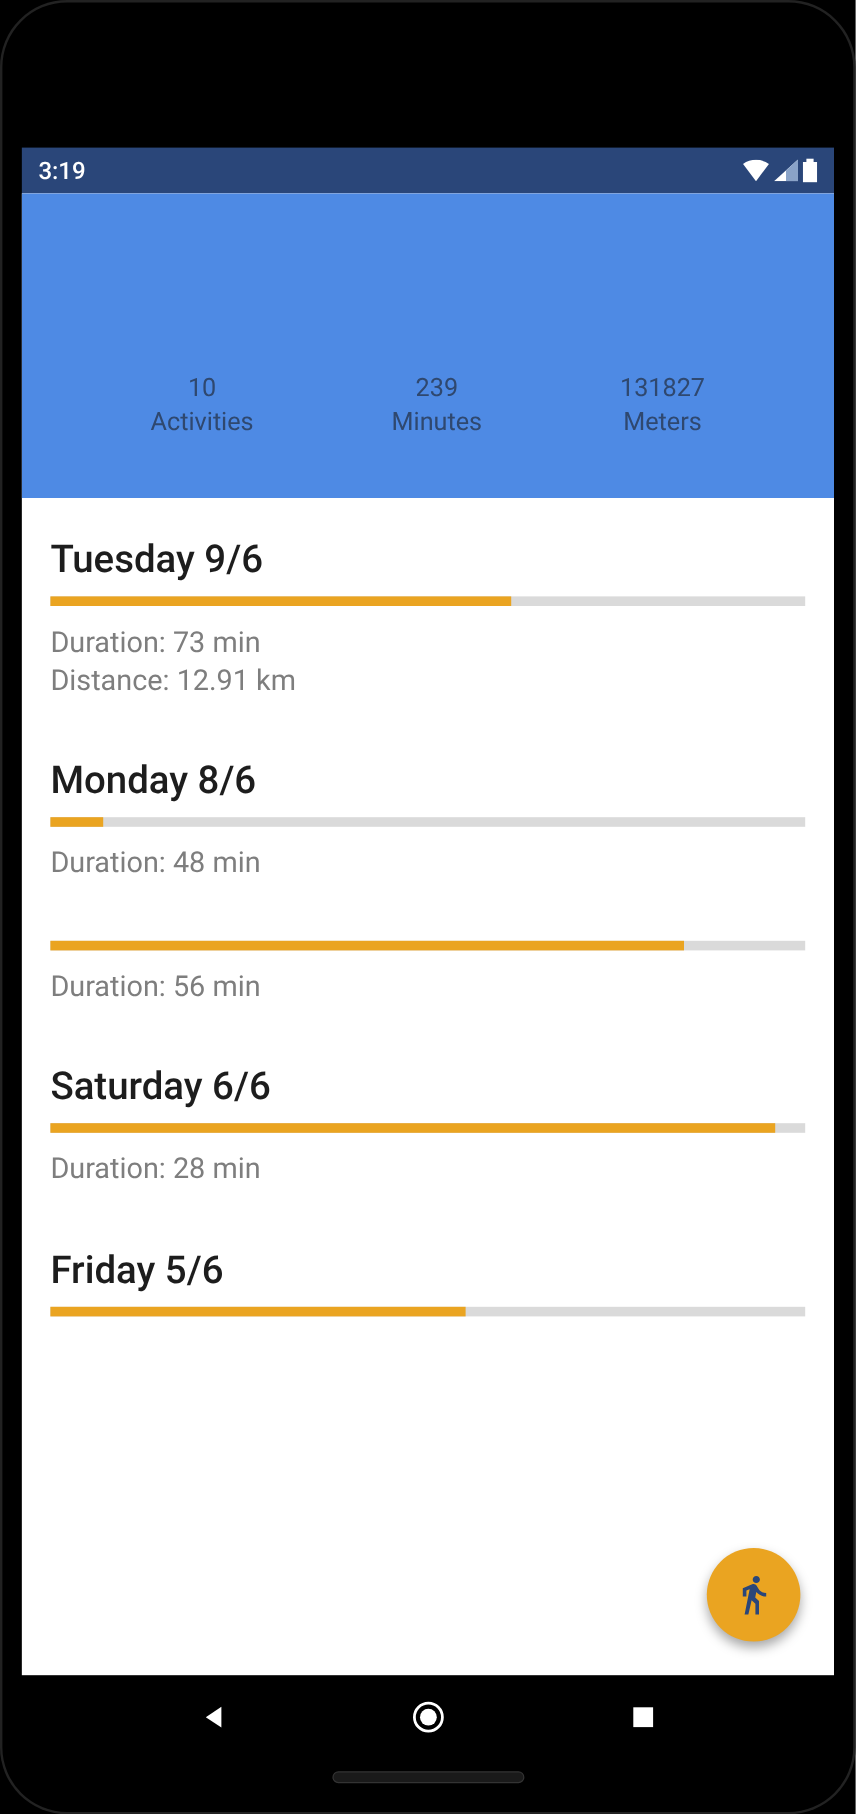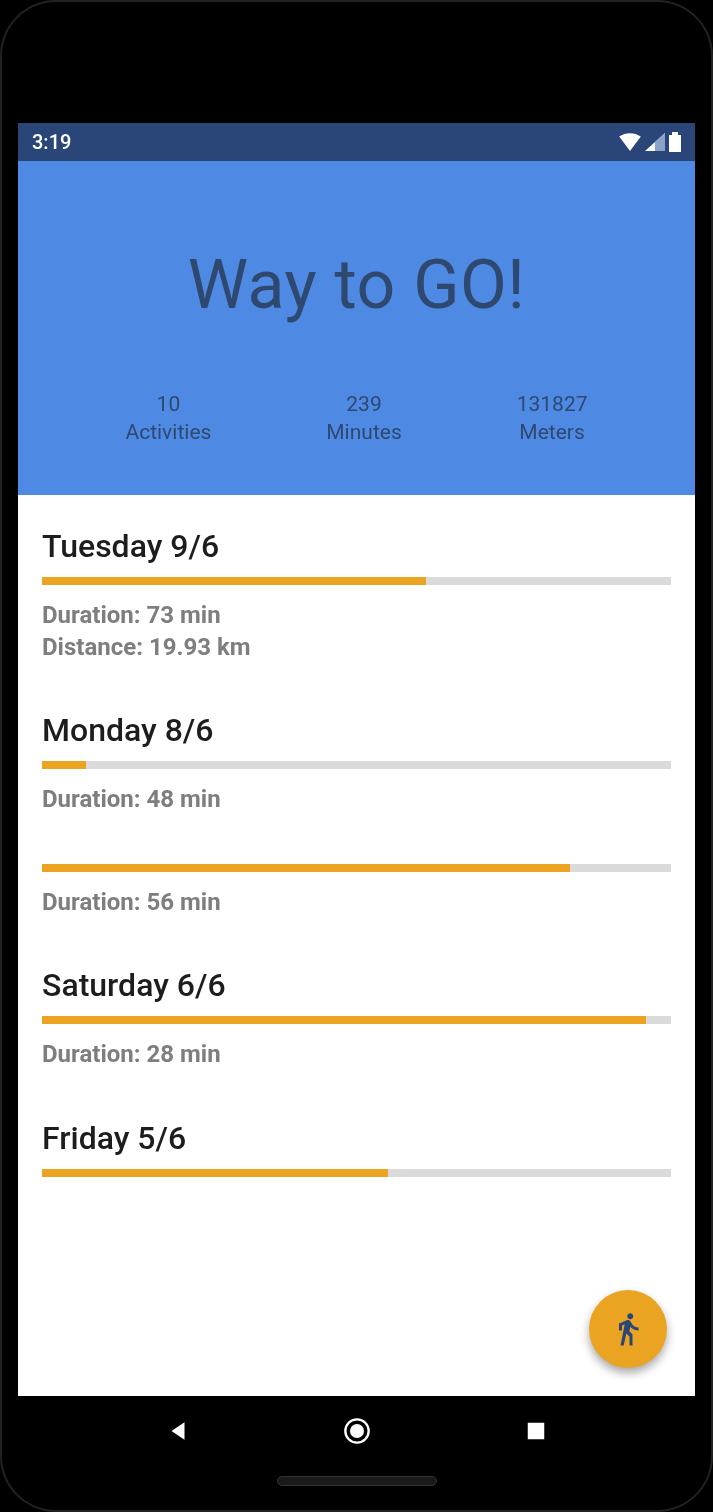--- a/index.html
+++ b/index.html
@@ -104,21 +104,21 @@
       overflow-y: auto;
       padding: 4px 24px 0;
       border-radius: 22px;
     }
     .activity {
       padding: 28px 0 20px;
     }
     .act-title { font-size: 32px; color:#1d1d1d; font-weight:500; margin-bottom: 12px;}
     .bar { height: 8px; background:#dadada; border-radius:0; position:relative; margin-bottom:14px;}
     .bar-fill { height:100%; background:#eaa421; }
-    .act-line { font-size:24px; color:#7e7e7e; line-height:1.35;font-weight:bold; }
+    .act-line { font-size:24px; color:#7e7e7e; line-height:1.35; }
 
     
     .fab {
       position:absolute;
       right: 28px;
       bottom: 28px;
       width: 78px; height:78px;
       border-radius: 50%;
       background:#eaa421;
       box-shadow: 0 5px 10px rgba(0,0,0,0.35);
@@ -163,21 +163,20 @@
           </svg>
         <svg width="12" height="20" viewBox="0 0 12 20">
             <rect x="0" y="3" width="12" height="17" fill="#fff"></rect>
             <rect x="3" y="0" width="6" height="3" fill="#fff"></rect>
           </svg>
       </span>
     </div>
 
     <div class="screen">
       <div class="header">
-        <div class="header-title">Way to GO!</div>
         <div class="header-stats">
           <div class="stat">
             <div>10</div>
             <div>Activities</div>
           </div>
           <div class="stat">
             <div>239</div>
             <div>Minutes</div>
           </div>
           <div class="stat">
@@ -187,21 +186,21 @@
         </div>
       </div>
 
       <div class="list" id="activity-list">
           <div class="activity">
             <div class="act-title">Tuesday 9/6</div>
             <div class="bar">
               <div class="bar-fill" style="width: 61%;"></div>
             </div>
             <div class="act-line">Duration: 73 min</div>
-            <div class="act-line">Distance: 19.93 km</div>
+            <div class="act-line">Distance: 12.91 km</div>
           </div>
           <div class="activity">
             <div class="act-title">Monday 8/6</div>
             <div class="bar">
               <div class="bar-fill" style="width: 7%;"></div>
             </div>
             <div class="act-line">Duration: 48 min</div>
           </div>
           <div class="activity">
             <div class="bar">

